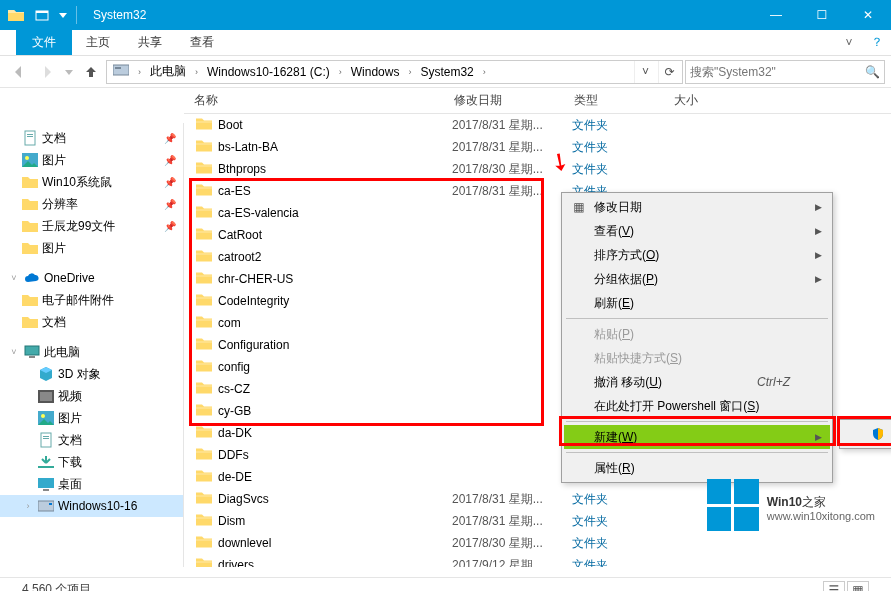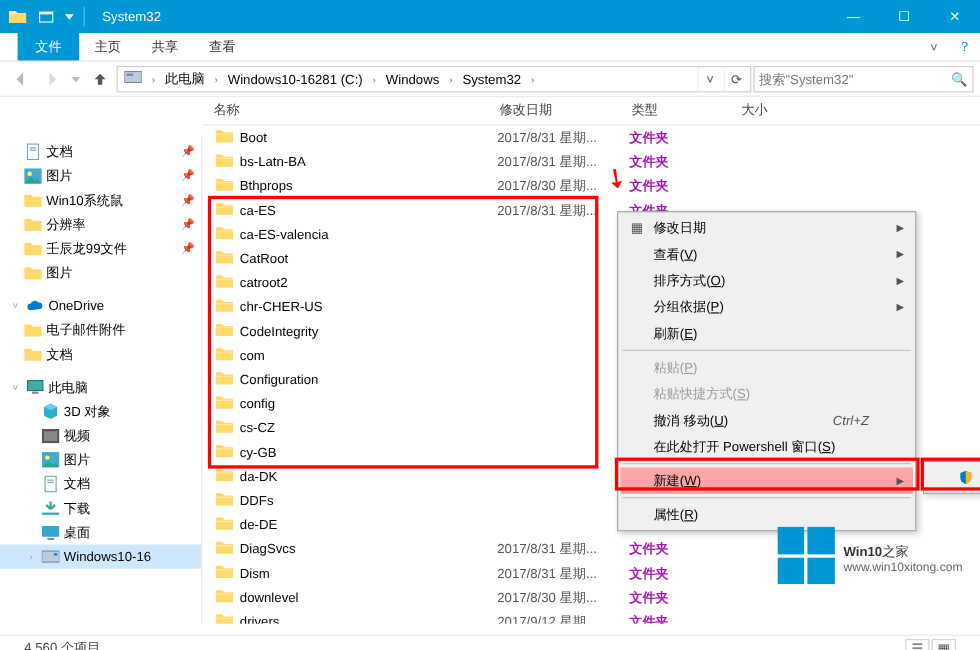--- a/index.html
+++ b/index.html
@@ -51,36 +51,36 @@
 .colhead div { padding-left: 10px; }
 .col-name { width: 260px; }
 .col-date { width: 120px; }
 .col-type { width: 100px; }
 .col-size { flex:1; }
 
 .list { flex:1; overflow:hidden; position:relative; }
 .row { height: 22px; display:flex; align-items:center; }
 .row .c1 { width: 258px; display:flex; align-items:center; gap:6px; padding-left:12px;}
 .row .c2 { width: 120px; color:#555; padding-left:10px; white-space:nowrap; overflow:hidden;}
-.row .c3 { width: 100px; color:#a21caf; padding-left:10px;font-weight:bold;}
+.row .c3 { width: 100px; color:#0369a1; padding-left:10px;}
 .row .c4 { flex:1; }
 .folder-ic { width:16px; height:14px; }
 
 
 .redbox { position:absolute; border:3px solid #ff0000; pointer-events:none; }
 
 
 .ctxmenu { position:absolute; background:#f0f0f0; border:1px solid #a0a0a0; box-shadow: 2px 2px 6px rgba(0,0,0,.2); padding: 2px; }
 .ctxmenu .mitem { height: 24px; display:flex; align-items:center; padding: 0 24px 0 30px; position:relative; white-space:nowrap; }
 .ctxmenu .mitem .micon { position:absolute; left:6px; width:18px; display:flex; justify-content:center; color:#555;}
 .ctxmenu .mitem .arrow { position:absolute; right:8px; color:#555; font-size:9px;}
 .ctxmenu .mitem .shortcut { position:absolute; right: 40px; color:#555;font-style:italic; }
 .ctxmenu .mitem.disabled { color:#9a9a9a; }
 .ctxmenu .sep { height:1px; background:#c0c0c0; margin: 3px 2px; }
-.ctxmenu .mitem.hover { background:#fca5a5; }
+.ctxmenu .mitem.hover { background:#84cc16; }
 
 .submenu { position:absolute; background:#f0f0f0; border:1px solid #a0a0a0; box-shadow: 2px 2px 6px rgba(0,0,0,.2); padding:2px; }
 .submenu .mitem { height:24px; display:flex; align-items:center; padding: 0 18px 0 28px; gap:6px;}
 .submenu .mitem .micon { width:16px; display:flex; justify-content:center;}
 
 
 .status { height:24px; border-top:1px solid #e5e5e5; display:flex; align-items:center; padding:0 22px; color:#444; gap:12px;margin-top:10px;}
 .status .flex1 { flex:1; }
 .status .viewtoggle { display:flex; gap:2px; }
 .status .viewtoggle div { width:22px; height:18px; border:1px solid #ccc; display:flex;align-items:center;justify-content:center; color:#555;}

